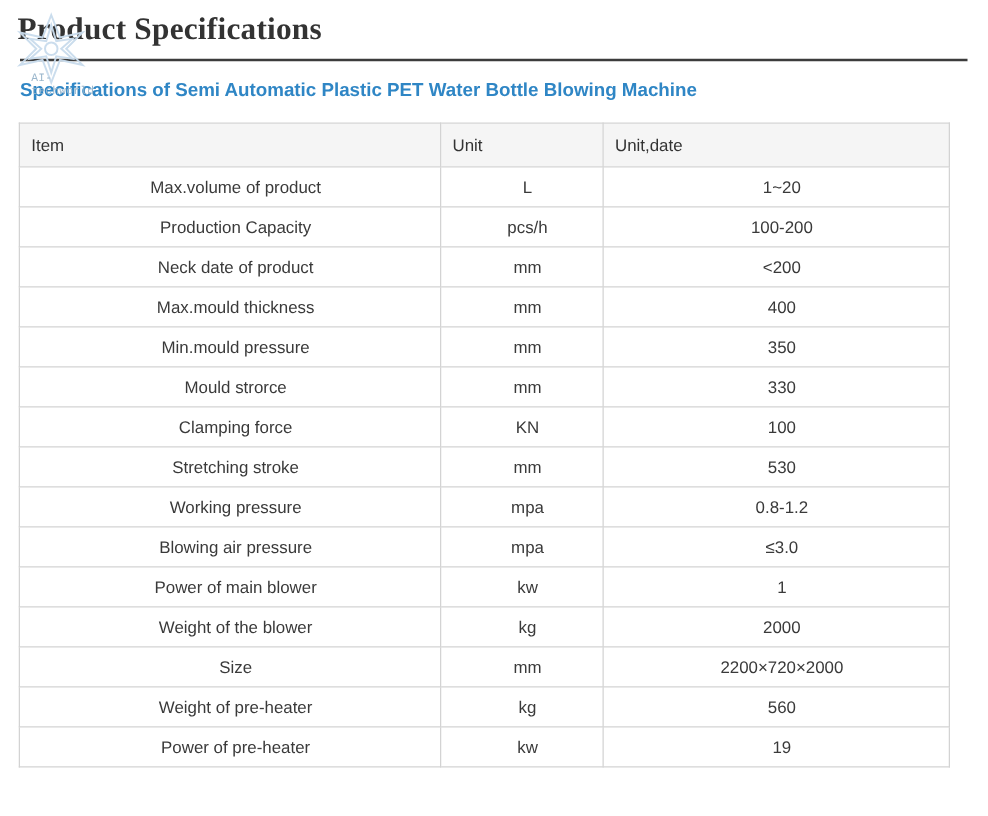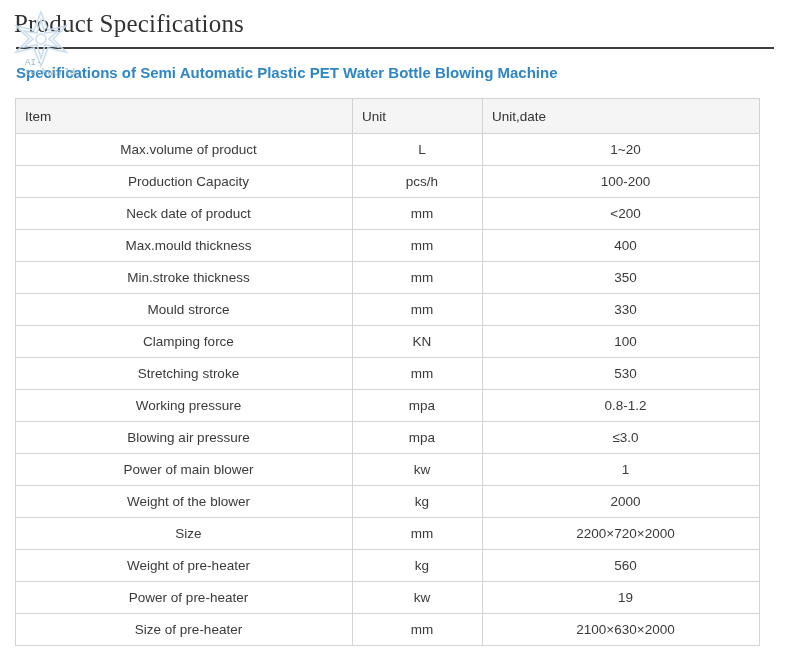--- a/index.html
+++ b/index.html
@@ -37,21 +37,21 @@
     letter-spacing: 0.2px;
     font-family: Liberation Mono, monospace;
   }
 
   
   .page-title {
     position: absolute;
     left: 14px;
     top: 8px;
     font-size: 25px;
-    font-weight: normal;
+    font-weight: bold;
     color: #333333;
     font-family: "Liberation Serif", serif;
     line-height: 32px;
     letter-spacing: 0.2px;
   }
   .title-rule {
     position: absolute;
     left: 16px;
     top: 47px;
     width: 758px;
@@ -160,21 +160,21 @@
         <td>Neck date of product</td>
         <td>mm</td>
         <td>&lt;200</td>
       </tr>
       <tr>
         <td>Max.mould thickness</td>
         <td>mm</td>
         <td>400</td>
       </tr>
       <tr>
-        <td>Min.stroke thickness</td>
+        <td>Min.mould pressure</td>
         <td>mm</td>
         <td>350</td>
       </tr>
       <tr>
         <td>Mould strorce</td>
         <td>mm</td>
         <td>330</td>
       </tr>
       <tr>
         <td>Clamping force</td>
@@ -214,20 +214,15 @@
       <tr>
         <td>Weight of pre-heater</td>
         <td>kg</td>
         <td>560</td>
       </tr>
       <tr>
         <td>Power of pre-heater</td>
         <td>kw</td>
         <td>19</td>
       </tr>
-      <tr>
-        <td>Size of pre-heater</td>
-        <td>mm</td>
-        <td>2100×630×2000</td>
-      </tr>
     </tbody>
   </table>
 </div>
 
 </body></html>

